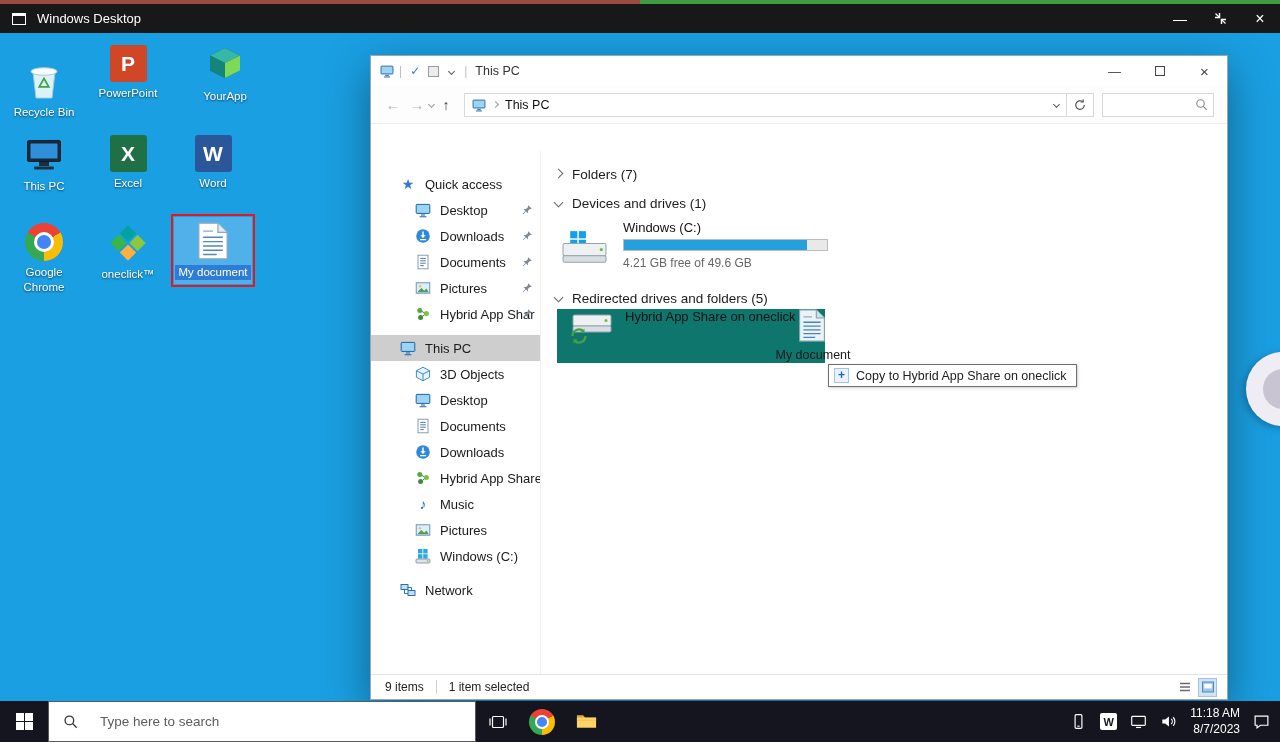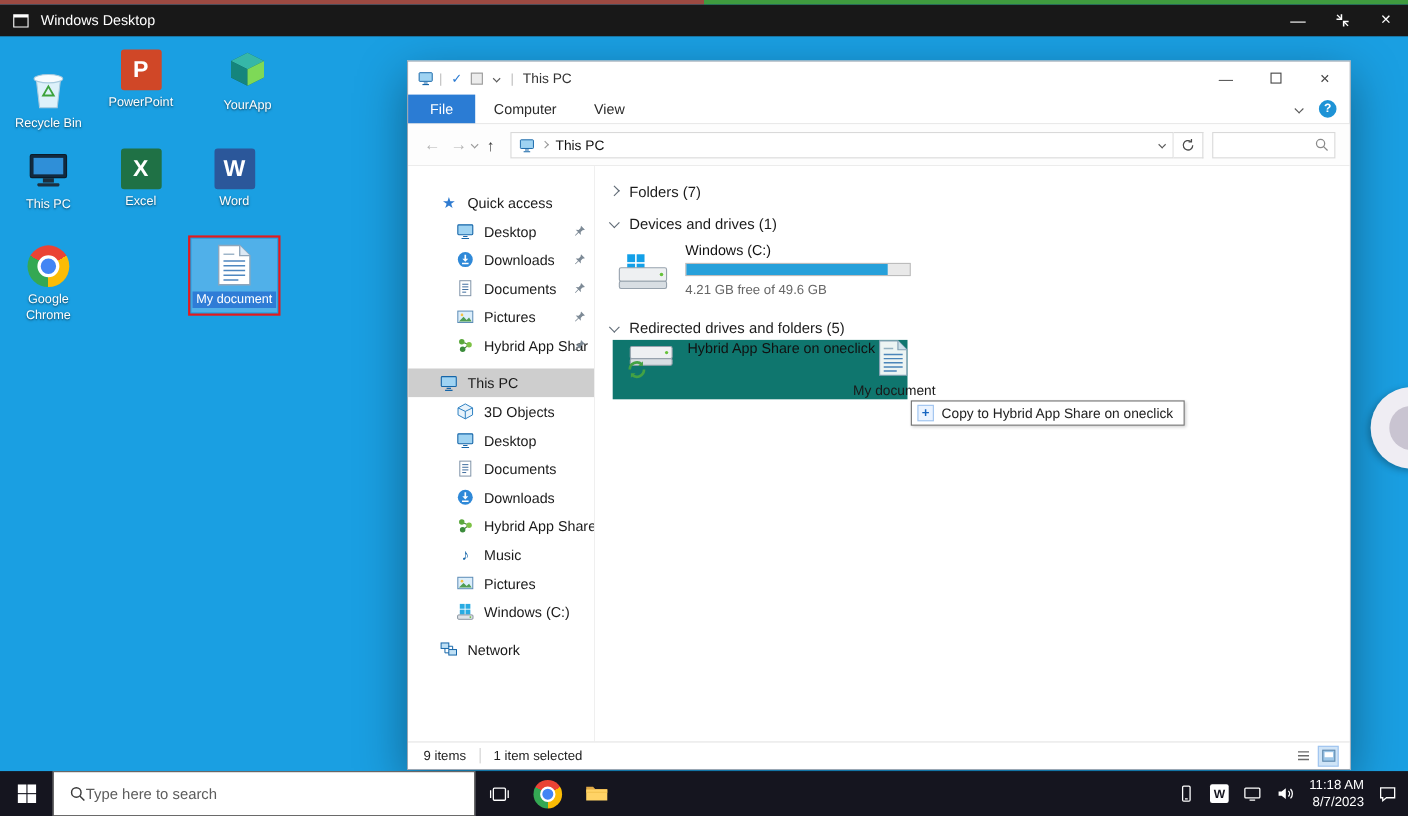--- a/index.html
+++ b/index.html
@@ -105,21 +105,21 @@
   .estatus{position:absolute;left:0;bottom:0;width:100%;height:25px;border-top:1px solid #e3e3e3;display:flex;align-items:center;padding:0 10px 0 14px;font-size:12px;color:#222;background:#fff}
   .sdiv{width:1px;height:14px;background:#d0d0d0;margin:0 12px}
   .viewbtns{margin-left:auto;display:flex;gap:4px}
   .vb{width:19px;height:19px;display:flex;align-items:center;justify-content:center;border:1px solid transparent;background:none;color:#6a6a6a}
   .vb.thumb{background:#cfe4f7;border-color:#9ec3ef}
 
   
   .taskbar{position:absolute;left:0;bottom:0;width:100%;height:41px;background:#15151f;display:flex;align-items:stretch;z-index:60}
   .startbtn{width:48px;background:none;border:none;color:#fff;display:flex;align-items:center;justify-content:center}
   .wlogo{width:17px;height:17px}
-  .tsearch{width:384px;background:#fff;border:1px solid #5a5a5a;display:flex;align-items:center;padding-left:14px;gap:0}
+  .tsearch{width:428px;background:#fff;border:1px solid #5a5a5a;display:flex;align-items:center;padding-left:14px;gap:22px}
   .tsicon{color:#3a3a3a;width:15px;height:15px;flex:none}
   .tsinput{border:none;outline:none;font-size:13.5px;color:#444;background:transparent;flex:1;min-width:0}
   .tsinput::placeholder{color:#5c5c5c;opacity:1}
   .tbtn{width:44px;background:none;border:none;display:flex;align-items:center;justify-content:center;color:#fff}
   .s18{width:18px;height:18px}
   .s22{width:23px;height:23px}
   .tray{margin-left:auto;display:flex;align-items:center;gap:13px;padding-right:10px;color:#fff}
   .tray svg{width:17px;height:17px;flex:none}
   .wbadge{width:17px;height:17px;background:#fff;color:#15151f;font-size:11px;font-weight:700;display:flex;align-items:center;justify-content:center;border-radius:2px}
   .clock{font-size:12px;text-align:right;line-height:1.3;cursor:pointer}
@@ -338,20 +338,26 @@
     </div>
     <div class="dcell" style="left:174px;top:98px">
       <span class="tile wrd">W</span>
       <span class="dlabel">Word</span>
     </div>
     <div class="dcell" style="left:5px;top:186px">
       <span class="chrome-ic">
           <span class="chrome-core"></span>
         </span>
       <span class="dlabel">Google Chrome</span>
+    </div>
+    <div class="dcell" style="left:89px;top:186px">
+      <svg class="s40">
+          <use href="#i-oneclick"></use>
+        </svg>
+      <span class="dlabel">oneclick™</span>
     </div>
     <div class="dcell selected annotated" style="left:174px;top:184px">
       <svg class="docpage">
           <use href="#i-page"></use>
         </svg>
       <span class="dlabel">My document</span>
     </div>
   </div>
 
   <div class="explorer">
@@ -371,29 +377,20 @@
           </button>
         <button class="ebtn">
             <span class="emax"></span>
           </button>
         <button class="ebtn">
             <span style="font-size:15px">×</span>
           </button>
       </div>
     </div>
 
-    <div class="ribbon">
-      <button class="tab file">File</button>
-      <button class="tab">Computer</button>
-      <button class="tab">View</button>
-      <div class="rright">
-        <span class="chev down"></span>
-        <span class="helpq">?</span>
-      </div>
-    </div>
 
     <div class="navbar">
       <button class="narrow">←</button>
       <button class="narrow">→</button>
       <span class="chev down tiny dim"></span>
       <button class="narrow up">↑</button>
       <div class="addr">
         <svg class="s14">
             <use href="#i-monitor"></use>
           </svg>

